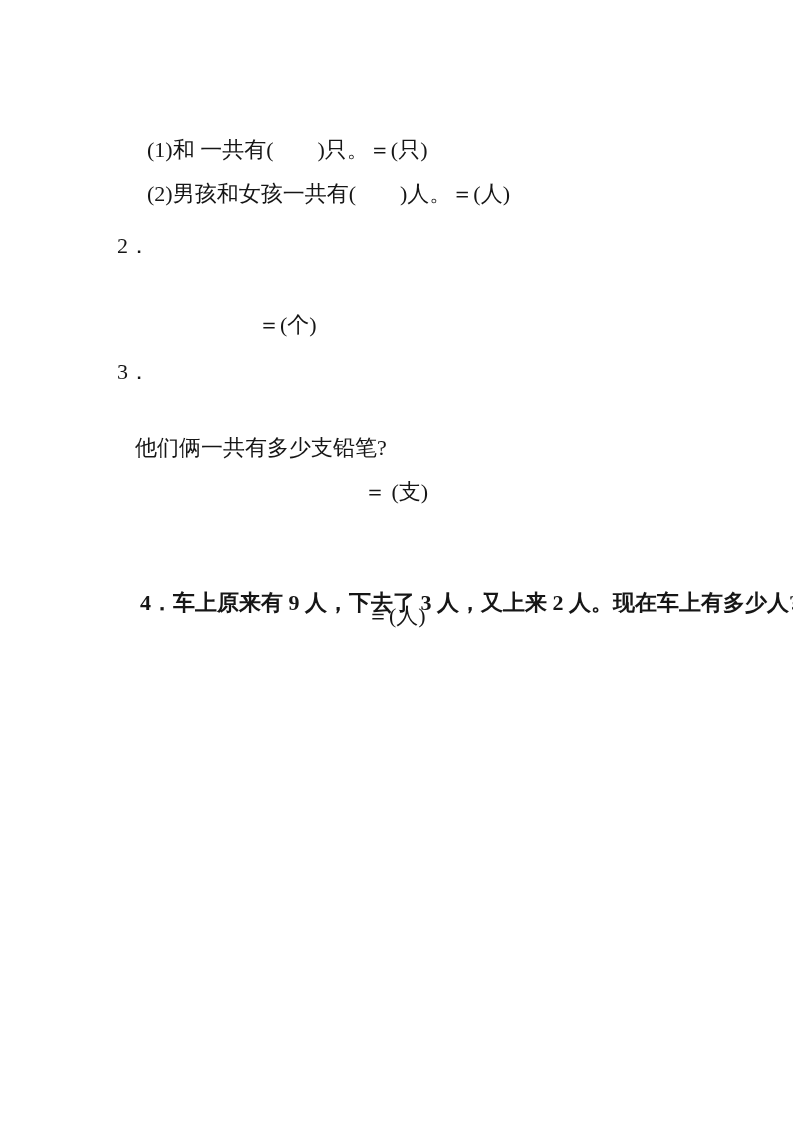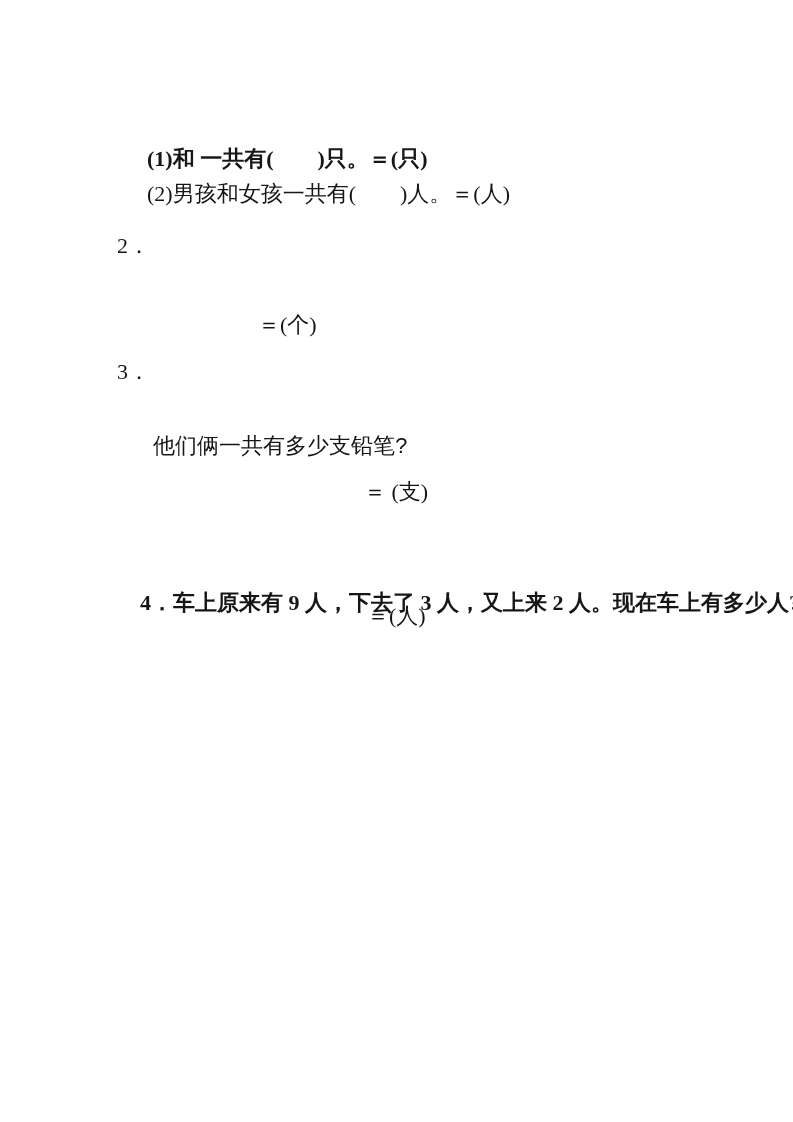--- a/index.html
+++ b/index.html
@@ -15,26 +15,26 @@
     font-family: "Liberation Serif", "DejaVu Serif", serif;
     font-size: 22px;
     line-height: 28px;
     color: #161616;
     overflow: hidden;
   }
   .line {
     position: absolute;
     white-space: pre;
   }
-  .q1-sub1 { left: 147px; top: 145px; font-weight: bold; }
+  .q1-sub1 { left: 147px; top: 136px; }
   .q1-sub2 { left: 147px; top: 180px; }
   .q2-num  { left: 117px; top: 232px; }
   .q2-ans  { left: 258px; top: 311px; }
   .q3-num  { left: 117px; top: 358px; }
-  .q3-text { left: 153px; top: 434px; font-family: Liberation Mono, monospace; }
+  .q3-text { left: 135px; top: 434px; }
   .q3-ans  { left: 364px; top: 478px; }
   .q4-line { left: 118px; top: 561px; font-weight: bold; }
   .q4-num  { display: inline; }
   .q4-text { display: inline; }
   .q4-ans  { left: 367px; top: 602px; }
 </style>
 </head>
 <body>
 
 <div class="page">

